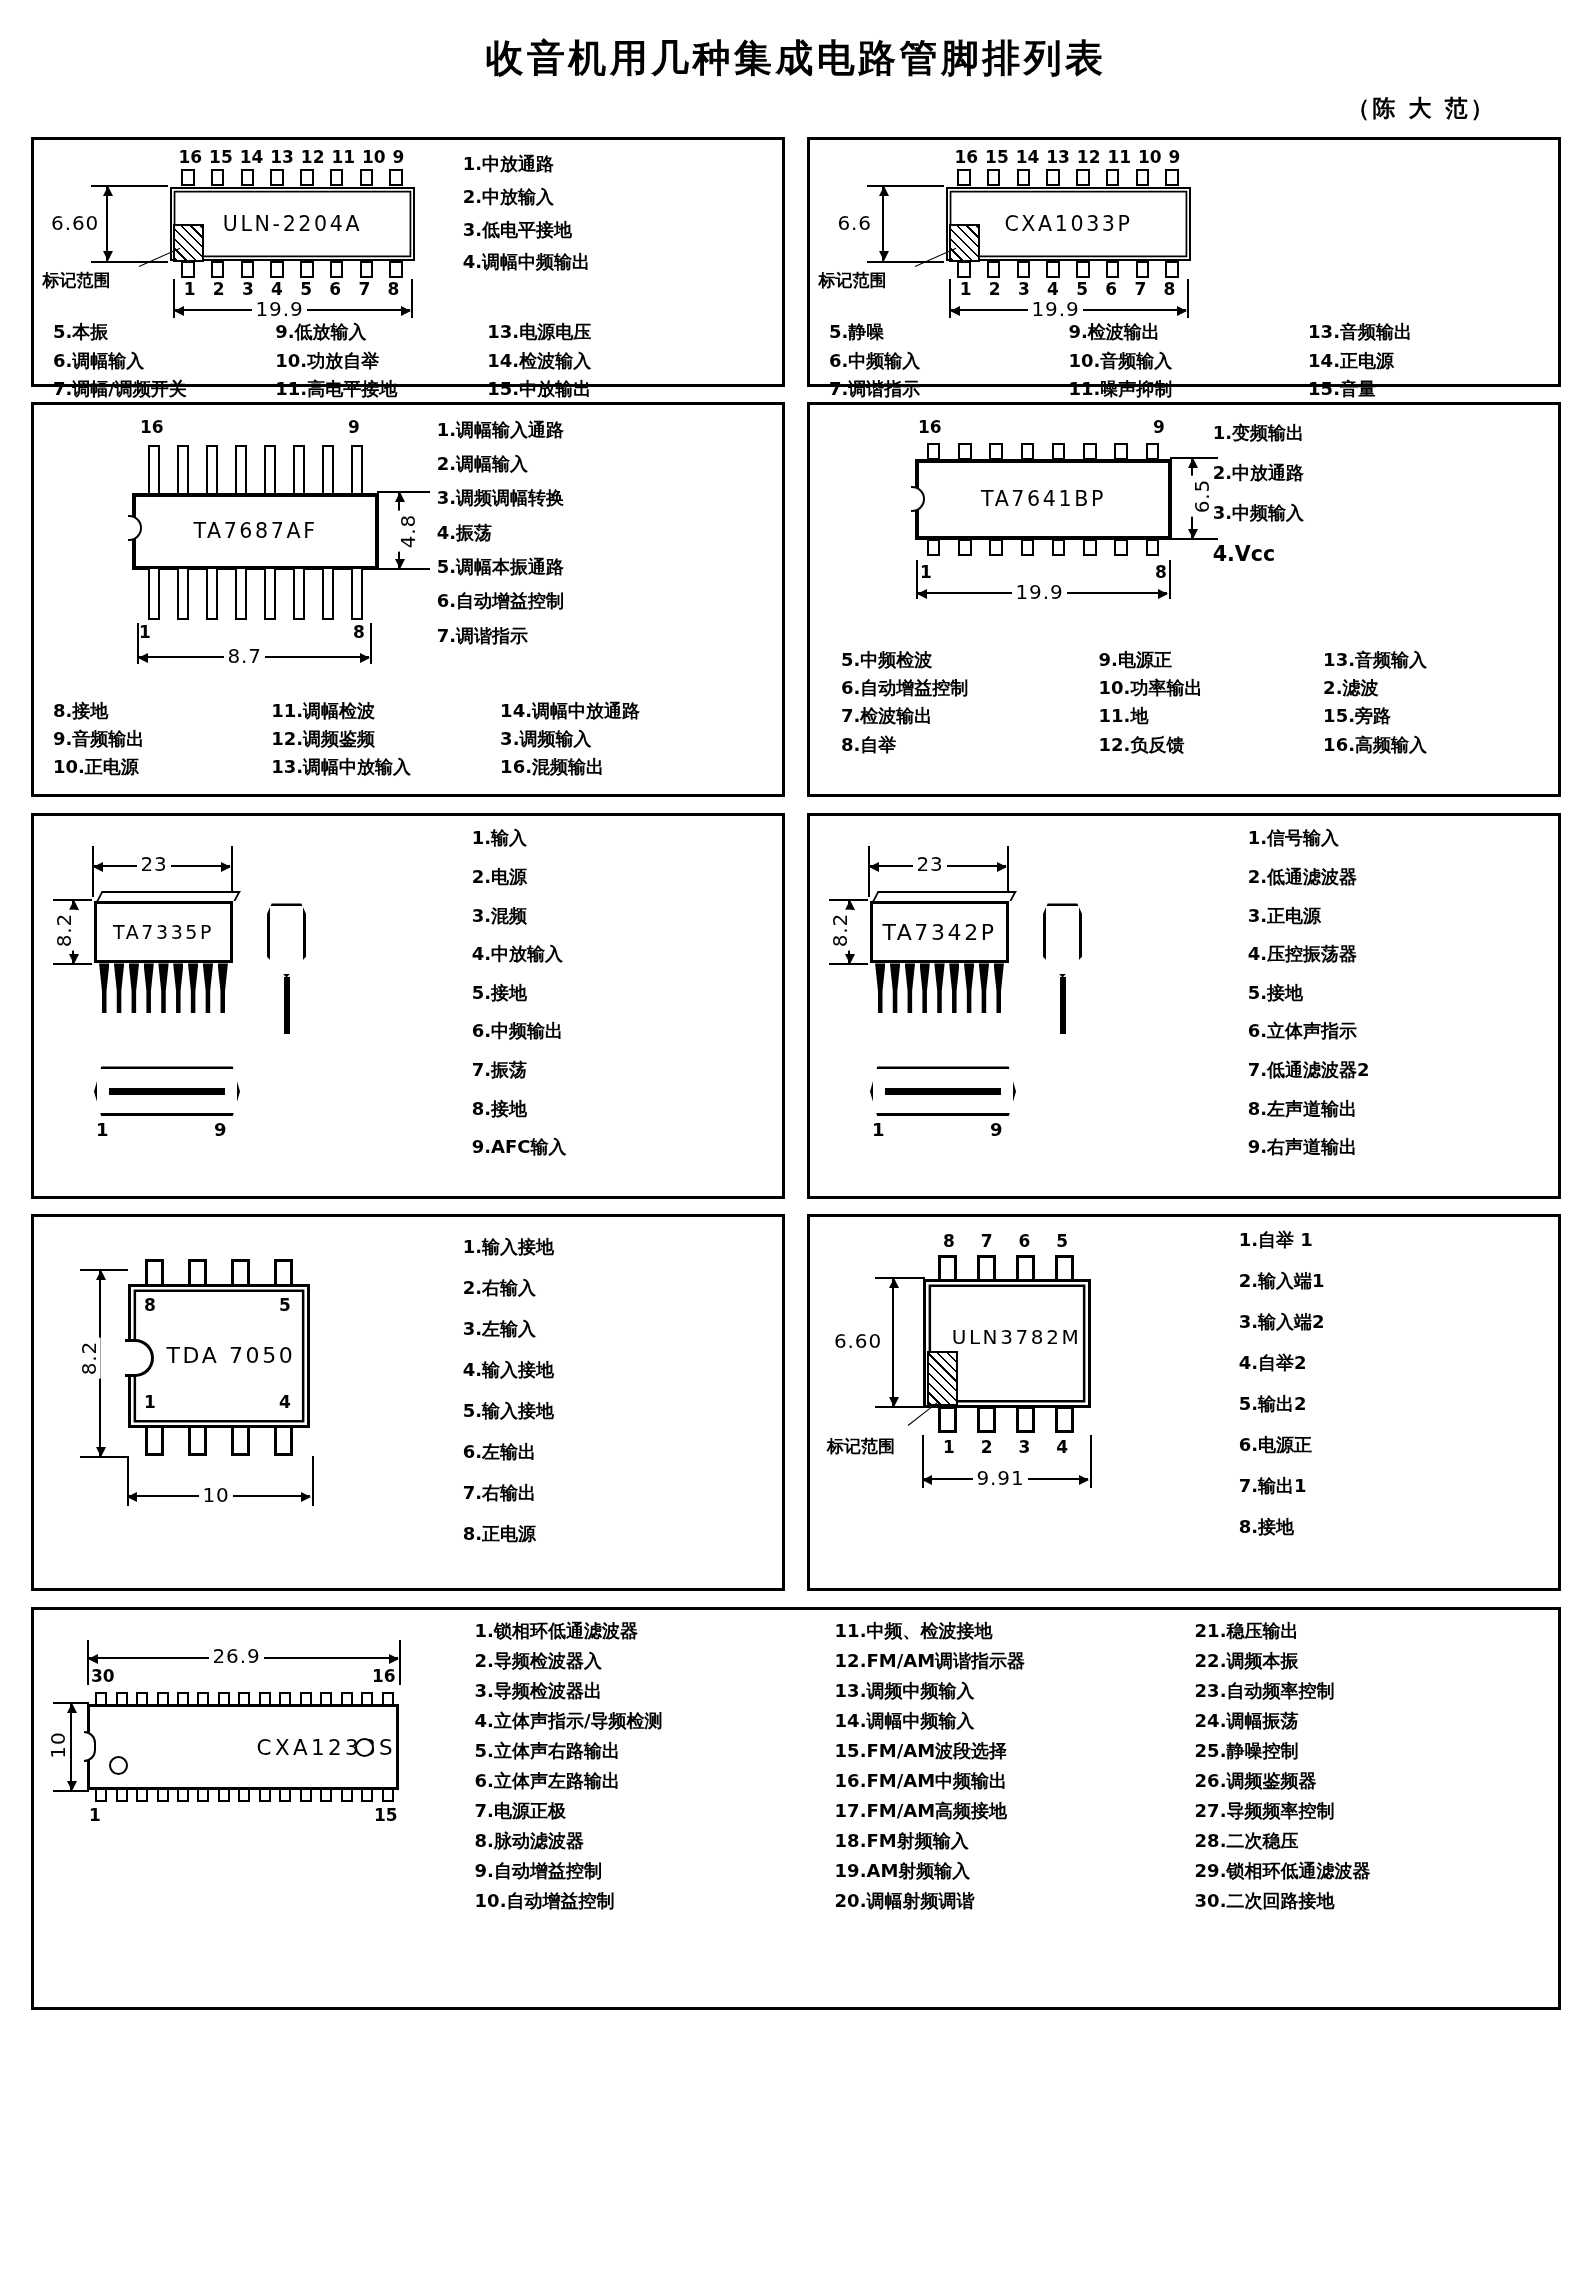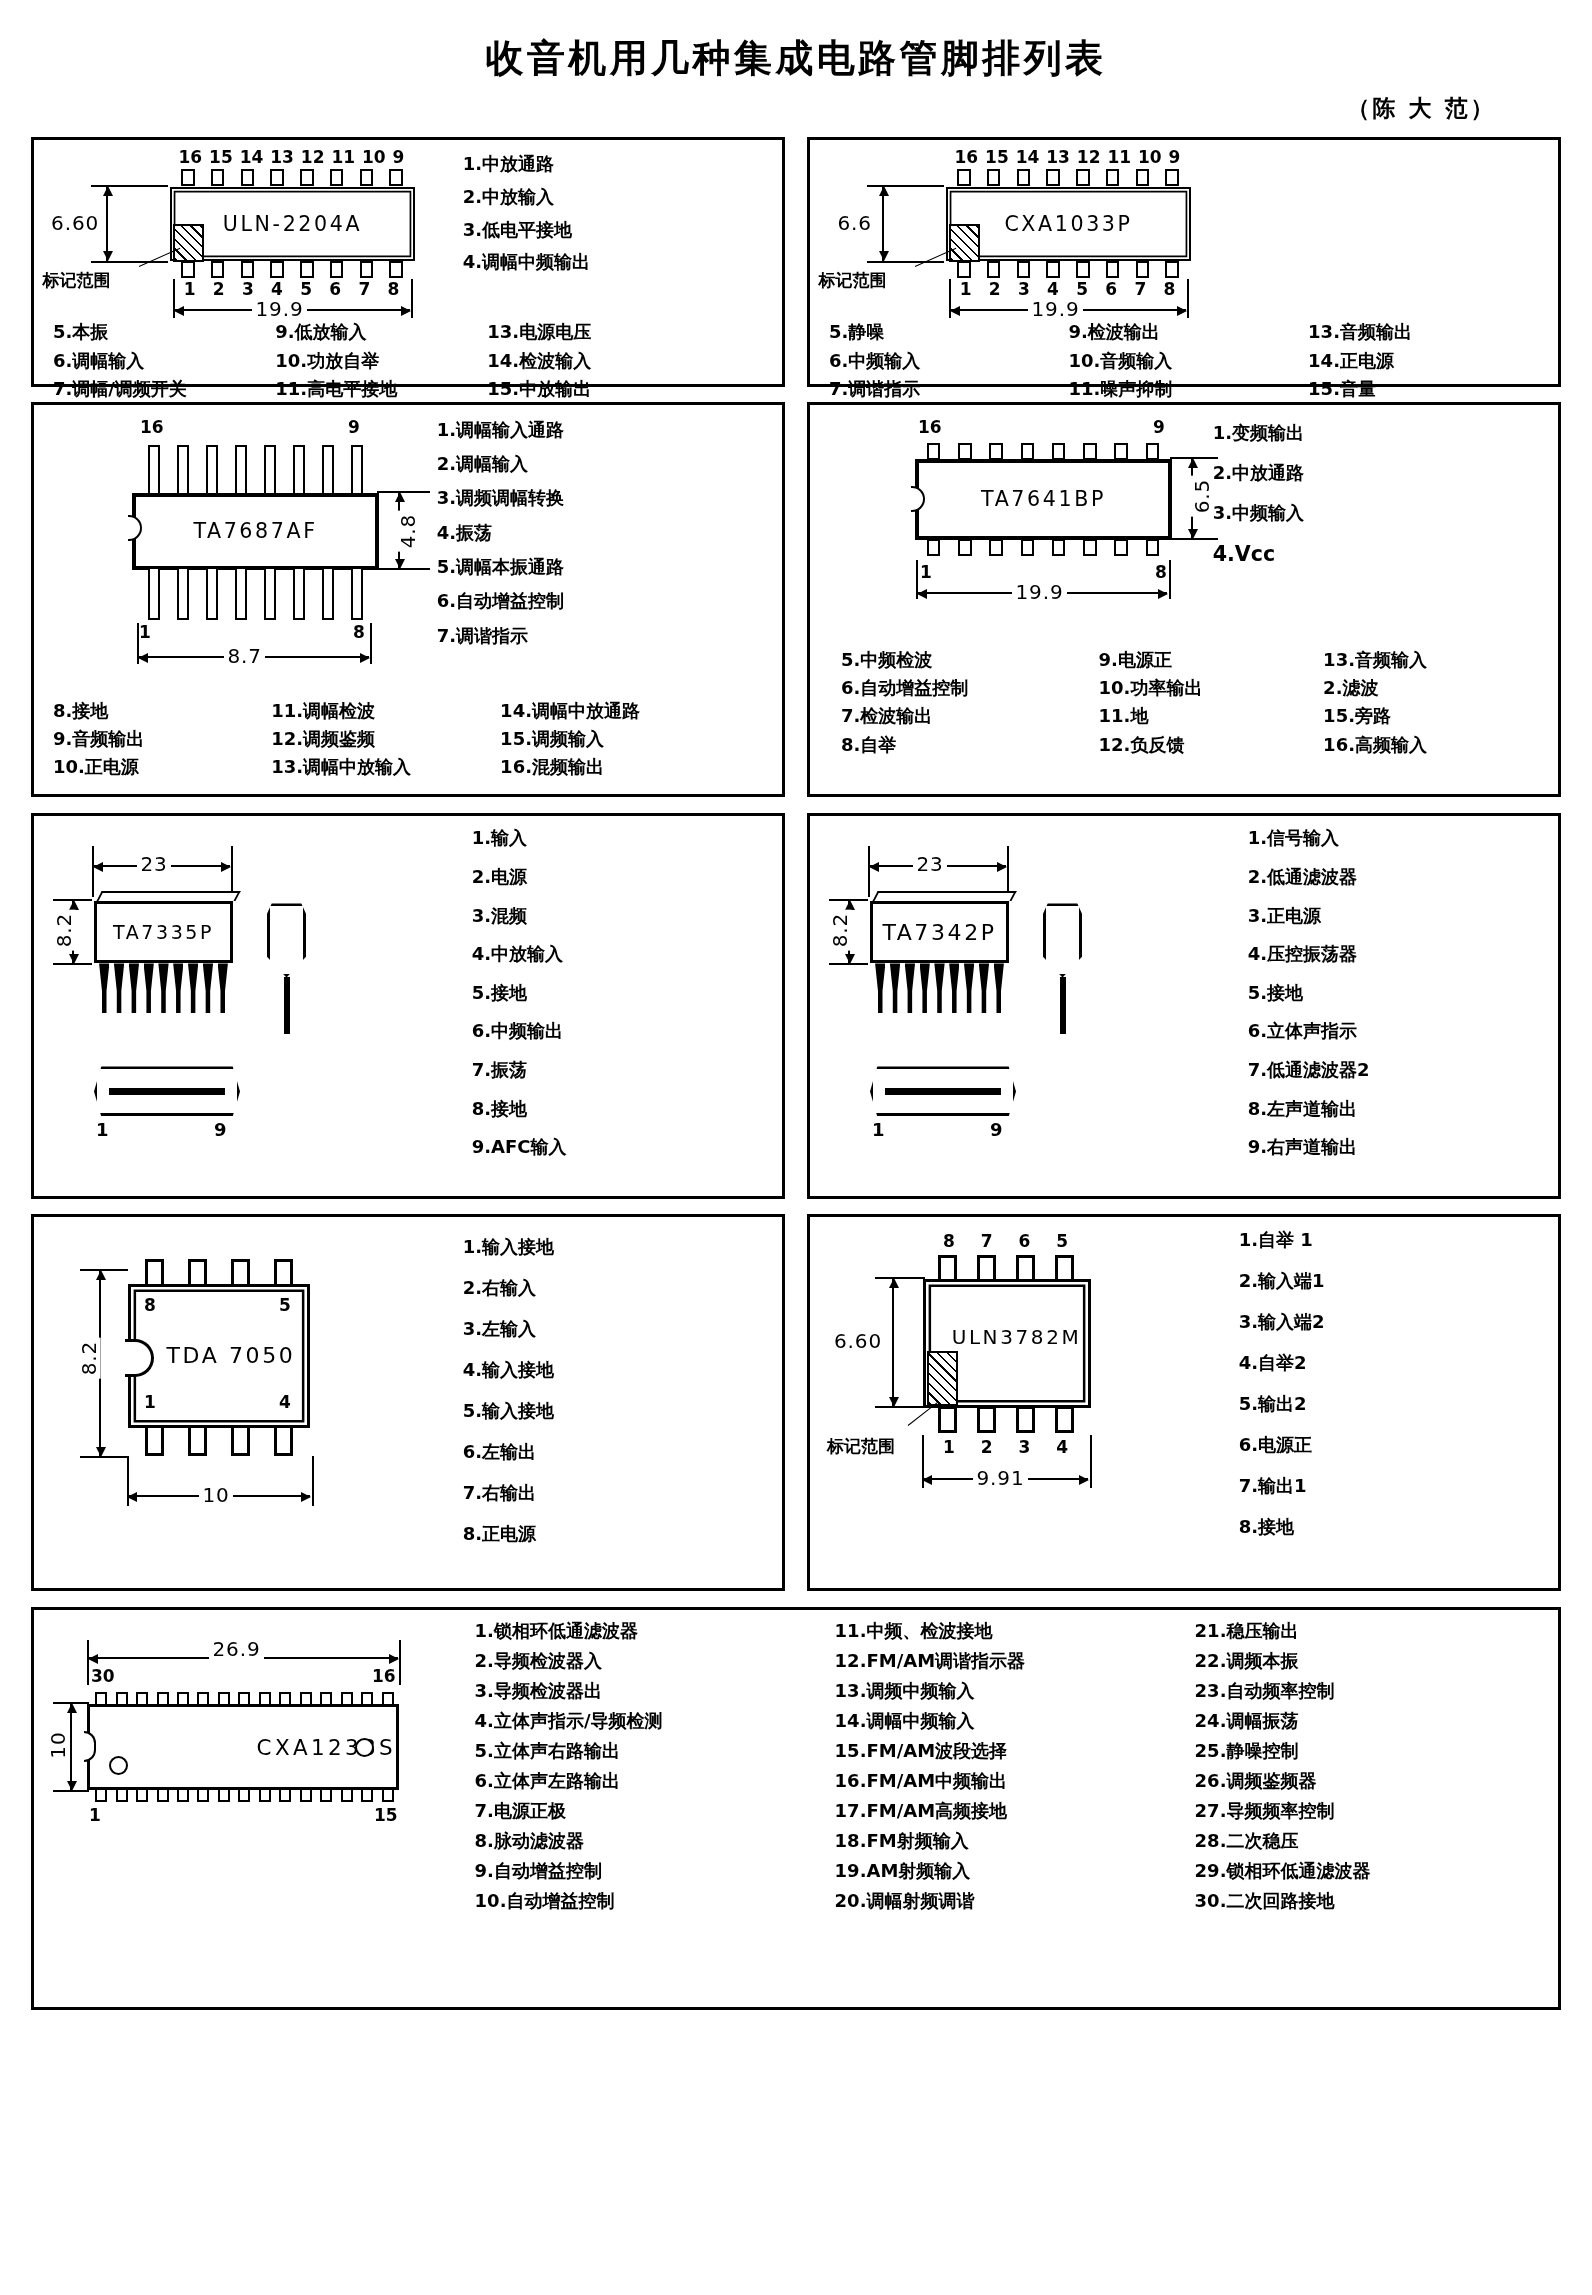--- a/index.html
+++ b/index.html
@@ -510,21 +510,21 @@
             <div class="pin-line">7.调谐指示</div>
           </div>
         </div>
 
         <div class="pin-table" style="grid-template-columns:1fr 1.05fr 1.25fr;margin-top:13.7px;">
           <div class="pin-line">8.接地</div>
           <div class="pin-line">11.调幅检波</div>
           <div class="pin-line">14.调幅中放通路</div>
           <div class="pin-line">9.音频输出</div>
           <div class="pin-line">12.调频鉴频</div>
-          <div class="pin-line">15.调频输入</div>
+          <div class="pin-line">3.调频输入</div>
           <div class="pin-line">10.正电源</div>
           <div class="pin-line">13.调幅中放输入</div>
           <div class="pin-line">16.混频输出</div>
         </div>
       </div>
 
       <div class="panel" style="height:395px;">
         <div class="panel-top">
           <div class="pkg-col" style="width:377px;height:223px;position:relative;">
             <div class="corner-num" style="top:3.4px;left:96px;">16</div>
@@ -835,21 +835,21 @@
     </div>
 
     <div class="row">
       <div class="panel wide" style="height:403px;">
         <div class="panel-top">
           <div class="pkg-col" style="width:420px;height:257px;position:relative;">
 
             <div class="tickv" style="top:22px;left:41px;height:45px;"></div>
             <div class="tickv" style="top:22px;left:353px;height:45px;"></div>
             <div class="dimh" style="top:39px;left:43px;width:309px;"></div>
-            <div class="dim-txt" style="top:19px;left:163px;">26.9</div>
+            <div class="dim-txt" style="top:26px;left:163px;">26.9</div>
             <div class="corner-num" style="top:48px;left:45px;">30</div>
             <div class="corner-num" style="top:48px;left:326px;">16</div>
 
             <div class="pins-row" style="top:74px;left:45px;width:307px;">
               <div style="width:12px;height:13.7px;border:2.6px solid #000;background:#fff;"></div>
               <div style="width:12px;height:13.7px;border:2.6px solid #000;background:#fff;"></div>
               <div style="width:12px;height:13.7px;border:2.6px solid #000;background:#fff;"></div>
               <div style="width:12px;height:13.7px;border:2.6px solid #000;background:#fff;"></div>
               <div style="width:12px;height:13.7px;border:2.6px solid #000;background:#fff;"></div>
               <div style="width:12px;height:13.7px;border:2.6px solid #000;background:#fff;"></div>

